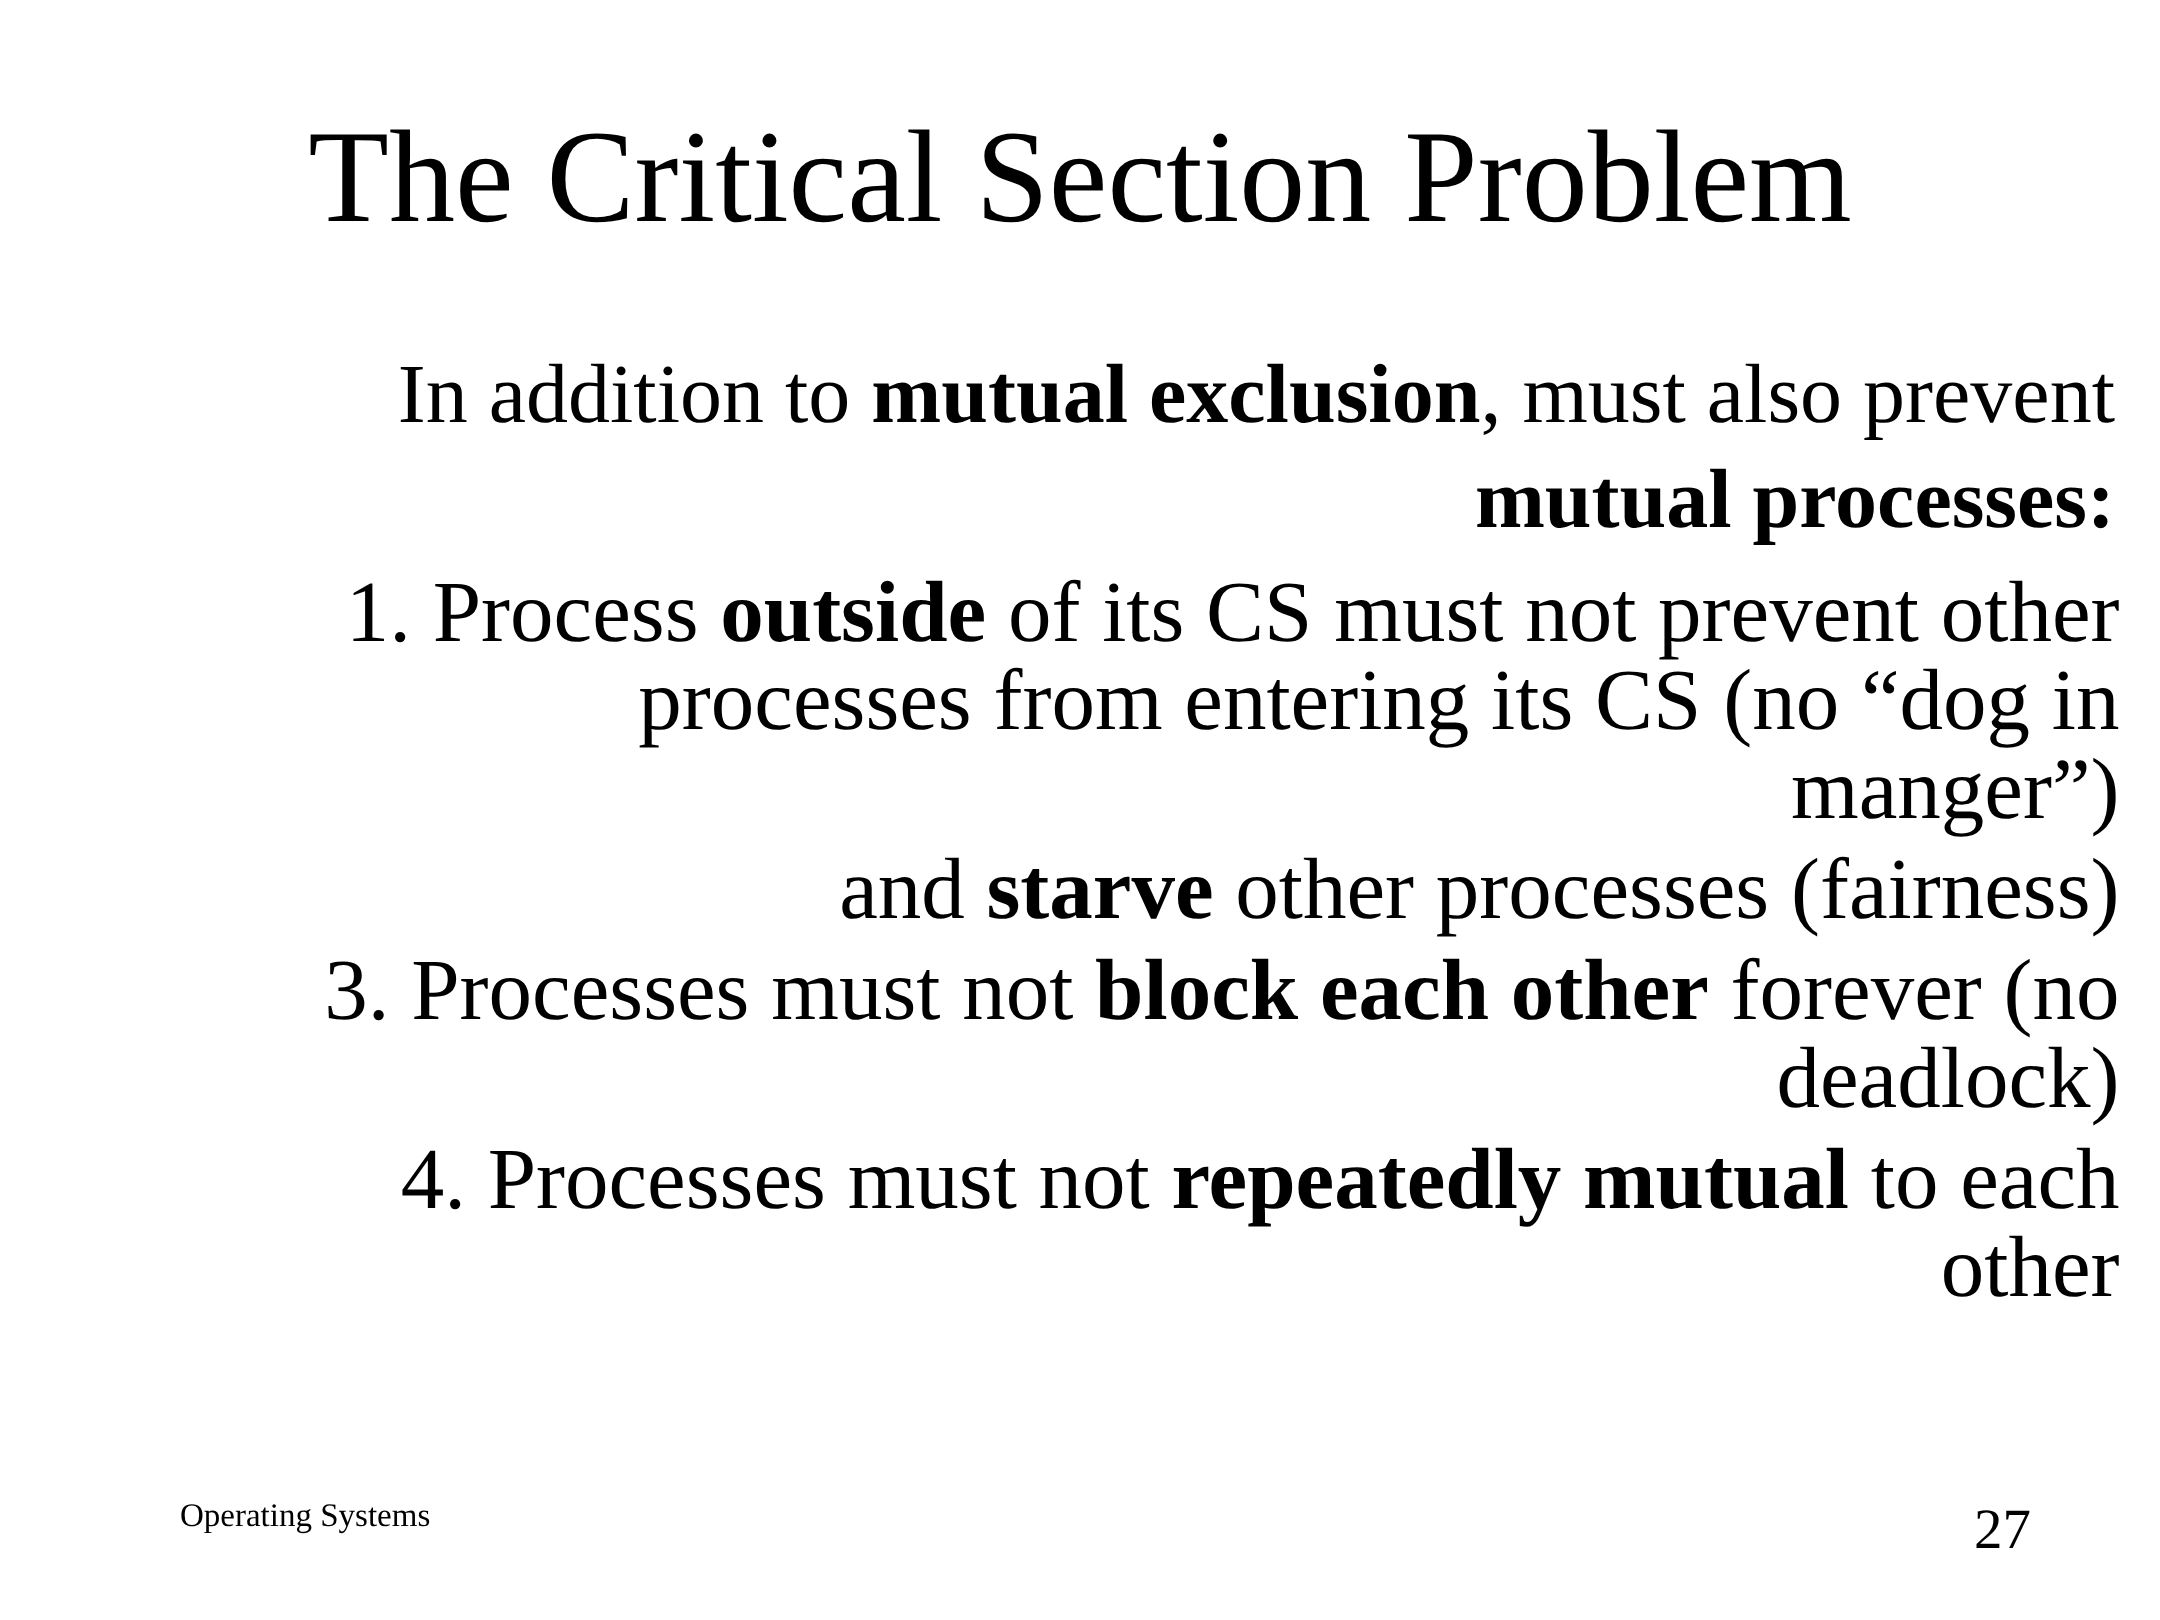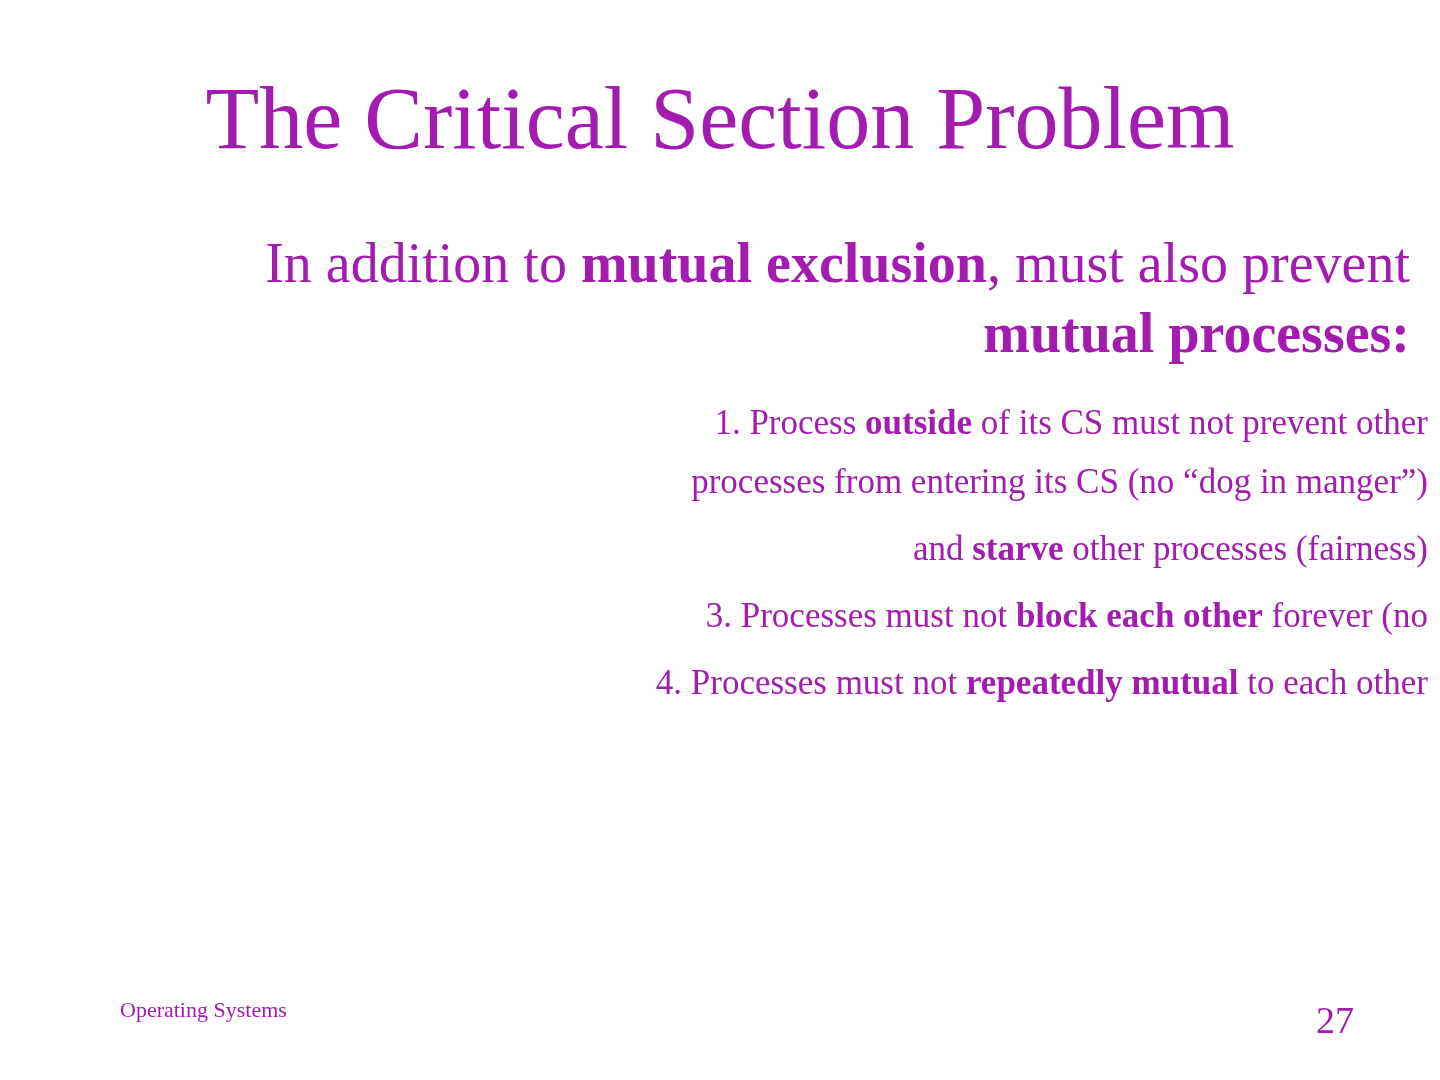--- a/index.html
+++ b/index.html
@@ -32,24 +32,24 @@
     left: 120px;
     width: 1290px;
     font-size: 56px;
     line-height: 70px;
   }
   .items {
     position: absolute;
     top: 375px;
     left: 0;
     width: 1410px;
-    margin: 18px;
+    margin: 3px;
     padding: 0;
     list-style: none;
-    font-size: 35px;
+    font-size: 58px;
     line-height: 59px;
   }
   .items li {
     margin: 0 0 8px 0;
   }
   .items li .l1 { padding-left: 188px; }
   .items li .l2 { padding-left: 240px; }
   .tline {
     white-space: pre-wrap;
     text-align: right;
@@ -68,38 +68,39 @@
     position: absolute;
     left: 1316px;
     top: 1002px;
     font-size: 38px;
     line-height: 36px;
   }
 </style>
 </head>
 <body>
 
-<div class="slide" style="color: #a21caf; background: rgb(255, 255, 255);">
+<div class="slide" style="color: #000000; background: rgb(255, 255, 255);">
   <h1 class="title">The Critical Section Problem</h1>
 
   <div class="intro">
       <div class="tline l1"><span class="run-r">In addition to </span><span class="run-b">mutual exclusion</span><span class="run-r">, must also prevent</span></div>
       <div class="tline l2"><span class="run-b">mutual processes:</span></div>
     </div>
 
   <ol class="items">
       <li>
         <div class="tline l1"><span class="run-r">1. Process </span><span class="run-b">outside</span><span class="run-r"> of its CS must not prevent other</span></div>
         <div class="tline l2"><span class="run-r">processes from entering its CS </span><span class="run-i">(no “dog in manger”)</span></div>
       </li>
       <li>
         <div class="tline l2"><span class="run-r">and </span><span class="run-b">starve</span><span class="run-r"> other processes </span><span class="run-i">(fairness)</span></div>
       </li>
       <li>
         <div class="tline l1"><span class="run-r">3. Processes must not </span><span class="run-b">block each other</span><span class="run-r"> forever </span><span class="run-i">(no</span></div>
+        <div class="tline l2"><span class="run-i">deadlock)</span></div>
       </li>
       <li>
         <div class="tline l1"><span class="run-r">4. Processes must not </span><span class="run-b">repeatedly mutual</span><span class="run-r"> to each other</span></div>
       </li>
     </ol>
 
   <div class="footer-course">Operating Systems</div>
 
   <div class="page-number">27</div>
 </div>

